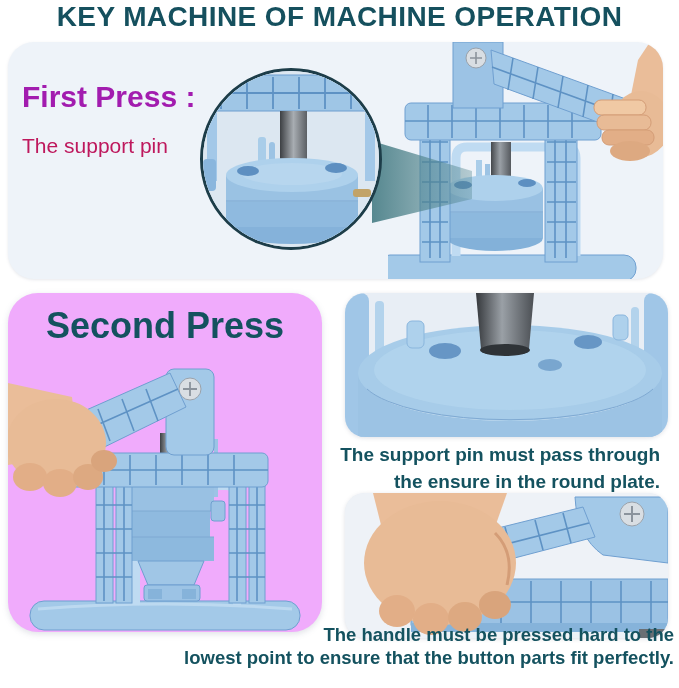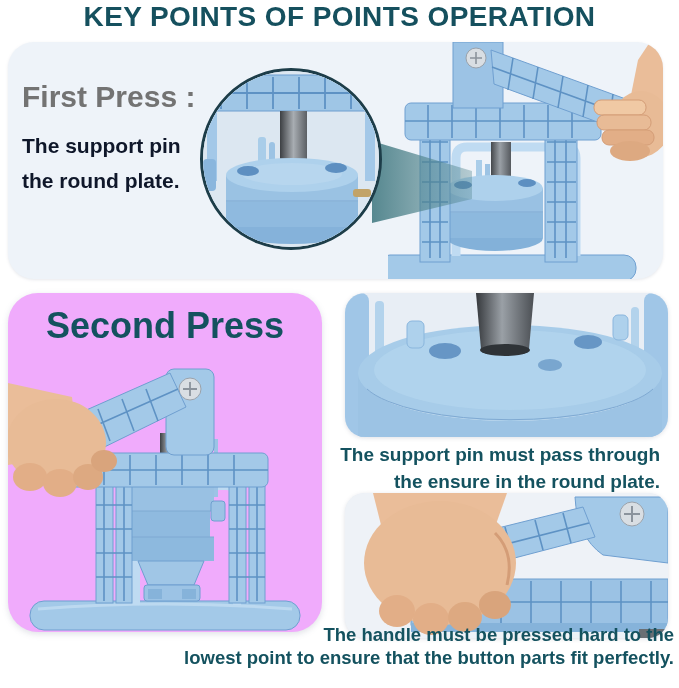--- a/index.html
+++ b/index.html
@@ -14,22 +14,22 @@
     text-align:center;font-size:28px;font-weight:800;letter-spacing:.4px;
     color:#15505e;margin:0;
   }
   .card{position:absolute;box-sizing:border-box;}
   .card-first{
     left:8px;top:42px;width:655px;height:237px;
     background:#eef3f9;border-radius:26px;overflow:hidden;
     box-shadow:0 1px 3px rgba(120,130,150,.18);
   }
   .fp-text{position:absolute;left:14px;top:38px;z-index:5;}
-  .fp-heading{font-size:30px;font-weight:800;color:#737373;margin-bottom:14px;}
-  .fp-line{font-size:21px;font-weight:700;color:#0f172a;line-height:35px;white-space:nowrap;}
+  .fp-heading{font-size:30px;font-weight:800;color:#a21caf;margin-bottom:14px;}
+  .fp-line{font-size:21px;font-weight:400;color:#be185d;line-height:35px;white-space:nowrap;}
   .zoom-circle{
     position:absolute;left:192px;top:26px;width:176px;height:176px;
     border-radius:50%;border:3px solid #1d3d49;overflow:hidden;z-index:4;
     background:#dce7f1;
   }
   .callout-arrow{position:absolute;left:362px;top:95px;z-index:3;}
   .machineA{position:absolute;left:380px;top:0;z-index:1;}
   .card-second{
     left:8px;top:293px;width:314px;height:339px;
     background:#f0abfc;border-radius:30px;overflow:hidden;
@@ -51,28 +51,27 @@
     white-space:nowrap;
   }
   .caption-pin{left:292px;top:441px;width:368px;font-size:19px;line-height:27px;}
   .caption-handle{left:120px;top:624px;width:554px;font-size:18.5px;line-height:22.5px;}
 </style>
 </head>
 <body>
 
 <div class="page">
 
-  <h1 class="title">KEY POINTS OF POINTS OPERATION</h1>
+  <h1 class="title">KEY MACHINE OF MACHINE OPERATION</h1>
 
   <section class="card card-first">
 
     <div class="fp-text">
       <div class="fp-heading">First Press :</div>
       <div class="fp-line">The support pin</div>
-      <div class="fp-line">the round plate.</div>
     </div>
 
     <svg class="machineA" width="275" height="237" viewBox="0 0 275 237">
       <defs>
         <linearGradient id="pinA" x1="0" y1="0" x2="1" y2="0">
           <stop offset="0" stop-color="#44474b"></stop>
             <stop offset=".45" stop-color="#9aa0a6"></stop>
             <stop offset="1" stop-color="#55595e"></stop>
         </linearGradient>
       </defs>

